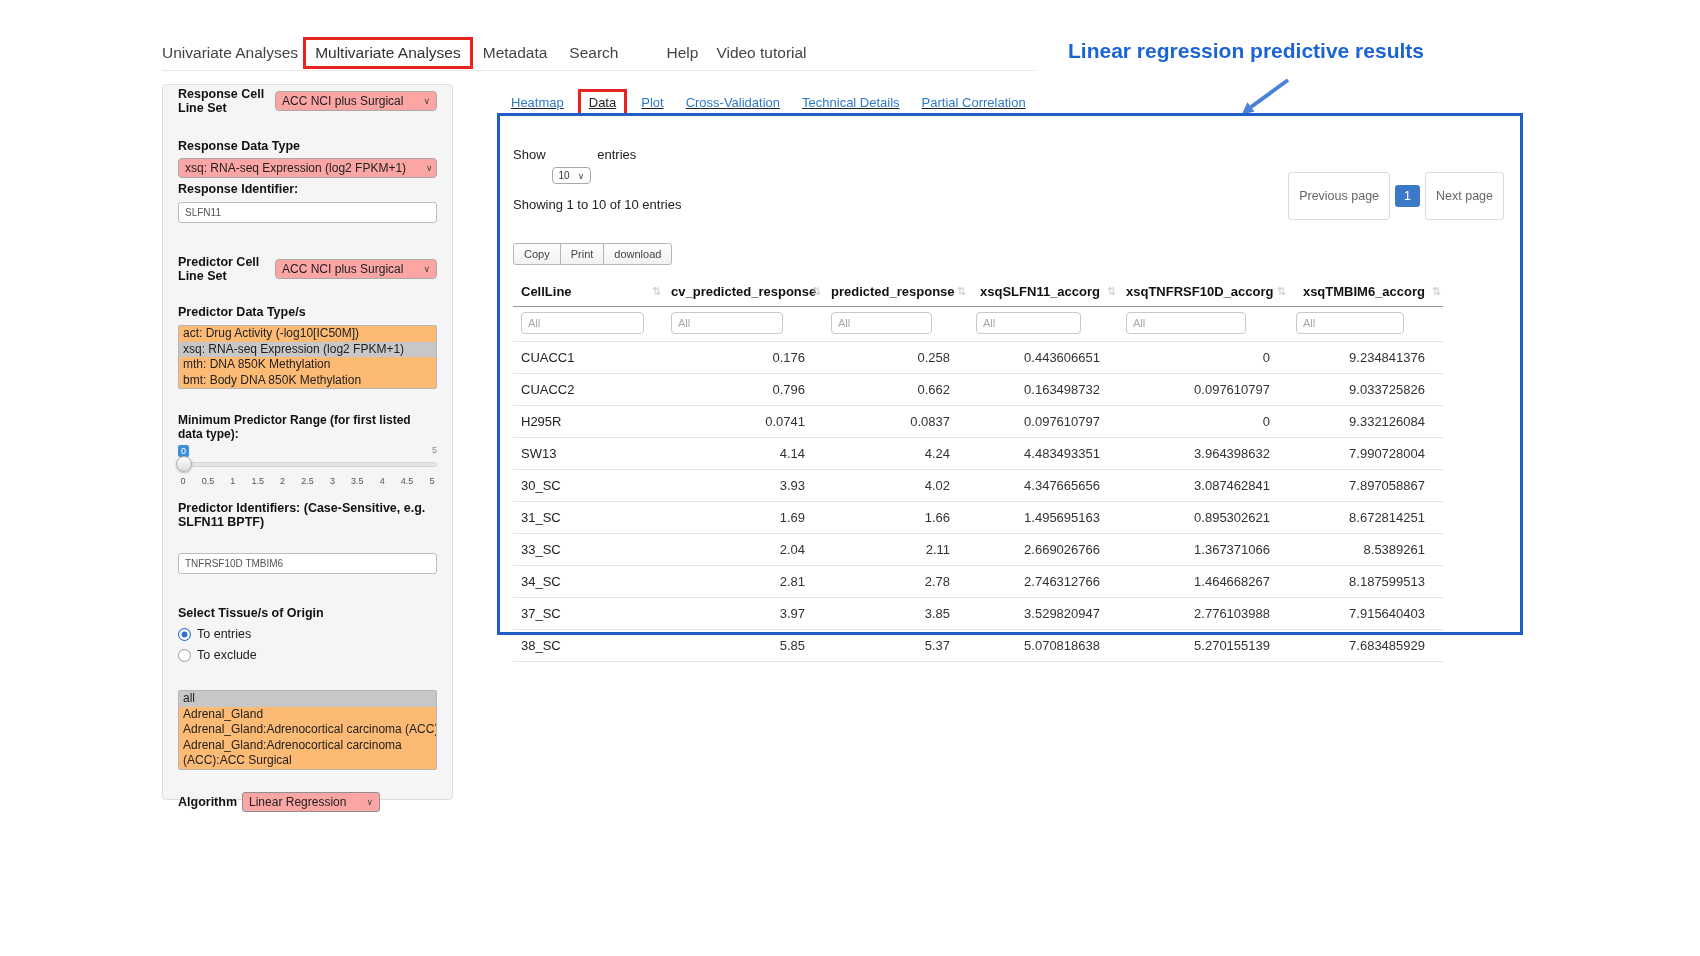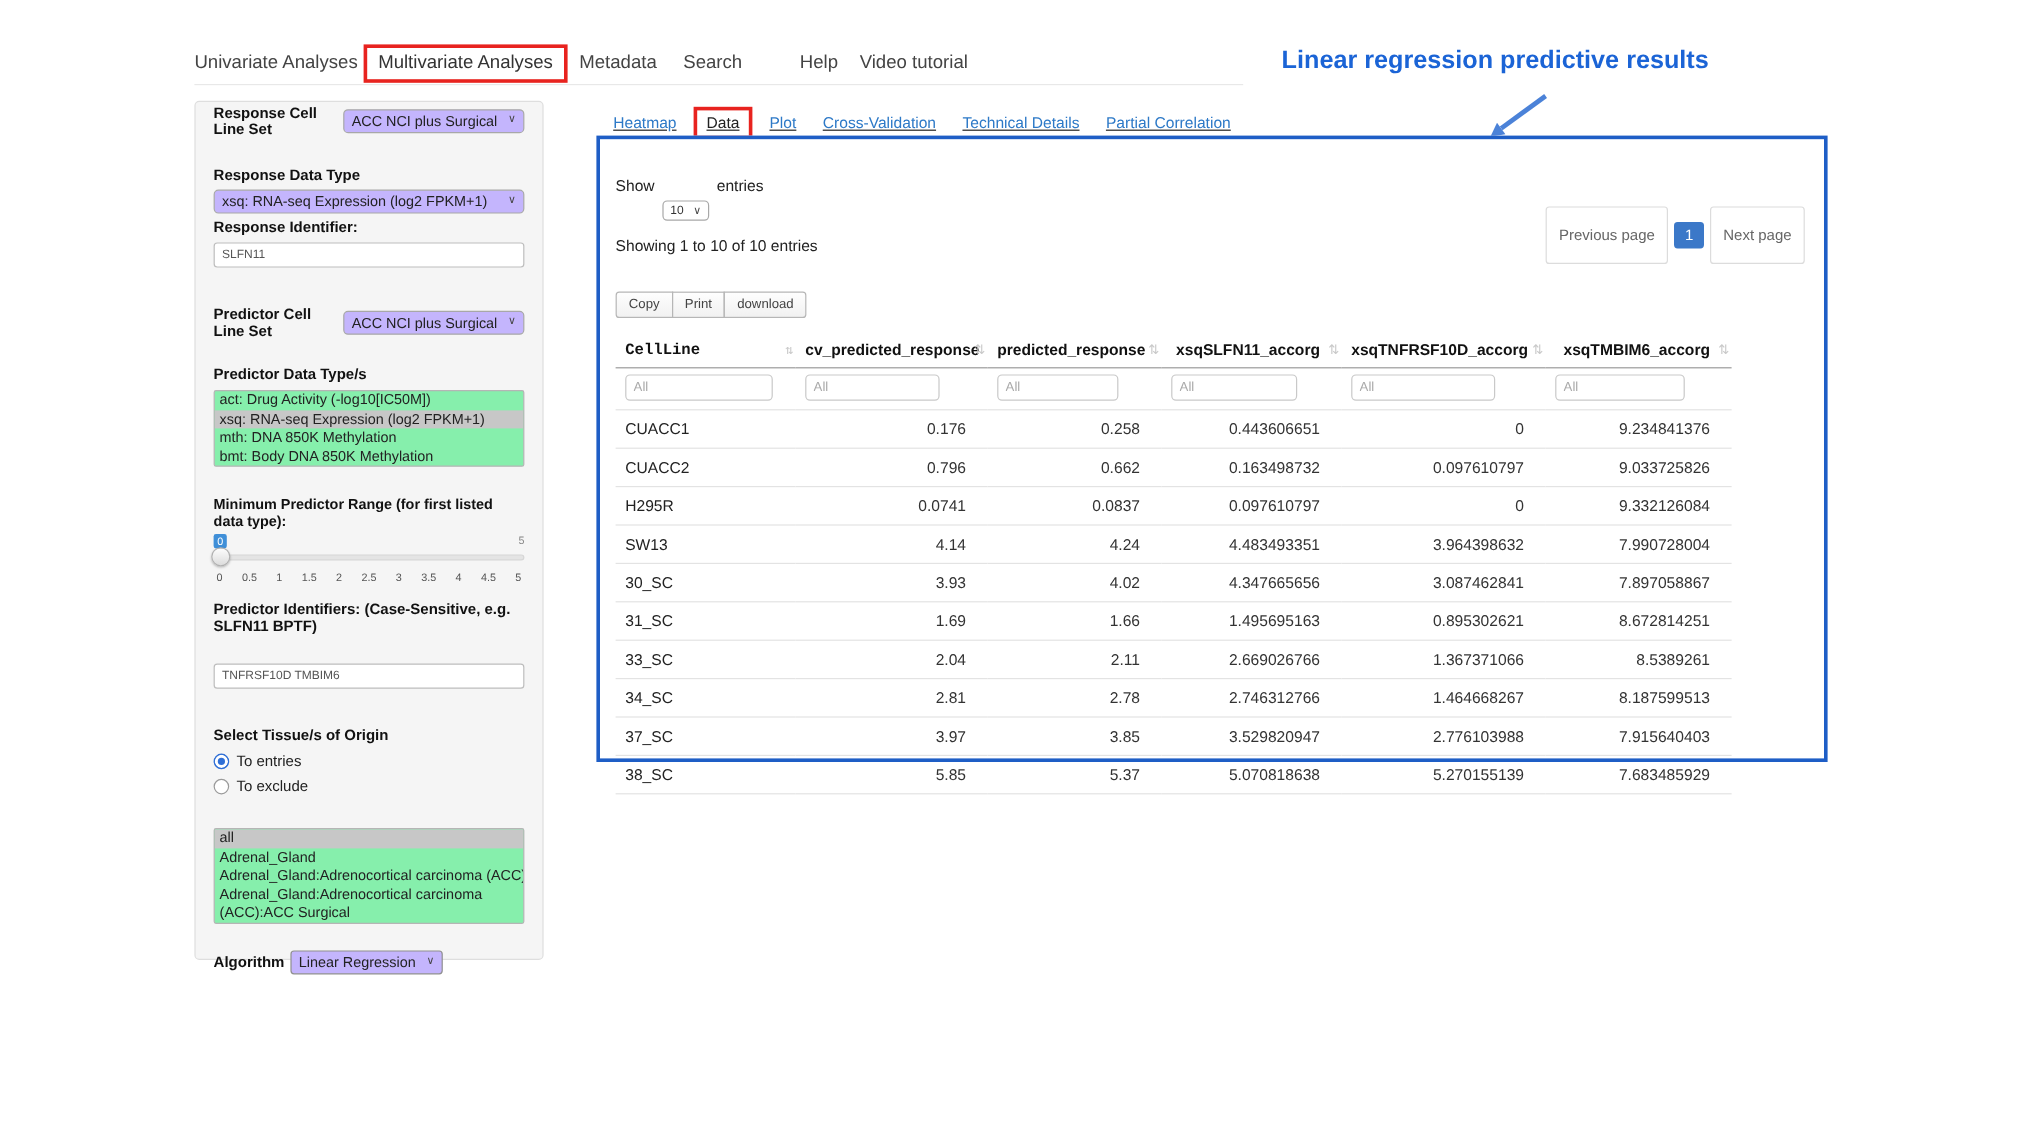--- a/index.html
+++ b/index.html
@@ -37,34 +37,34 @@
 
   
   .sidebar {
     position: absolute; left: 162px; top: 84px; width: 291px; height: 716px;
     background: #f5f5f5; border: 1px solid #dedede; border-radius: 4px;
     padding: 2px 15px; font-size: 12.5px;
   }
   .lbl { font-weight: bold; color: #111; font-size: 12.5px; }
   .field-row { display: flex; align-items: center; gap: 5px; }
   .select-sm, .select-full {
-    display: inline-flex; align-items: flex-start; justify-content: space-between;
-    background: #c4b5fd; border: 1px solid #a8a8a8; border-radius: 4px;
-    padding: 2px 6px; font-size: 12px; color: #222; cursor: pointer; gap: 9px;
+    display: inline-flex; align-items: center; justify-content: space-between;
+    background: #fca5a5; border: 1px solid #a8a8a8; border-radius: 4px;
+    padding: 2px 6px; font-size: 12px; color: #222; cursor: pointer; gap: 20px;
     white-space: nowrap;
   }
   .select-full { width: 100%; margin-top: 5px; }
   .chev { font-size: 9px; color: #444; }
   .text-input {
     width: 100%; background: #fff; border: 1px solid #bdbdbd; border-radius: 3px;
     padding: 4px 6px; font-size: 10px; color: #555;
     font-family: "Liberation Sans", "DejaVu Sans", sans-serif;
   }
   .listbox {
-    width: 100%; background: #86efac; border: 1px solid #b5b5b5; border-radius: 2px;
+    width: 100%; background: #fdba74; border: 1px solid #b5b5b5; border-radius: 2px;
     font-size: 12px; color: #222; overflow: hidden;
   }
   .listbox .opt { padding: 0 4px; line-height: 15.5px; white-space: nowrap; overflow: hidden; cursor: pointer; }
   .listbox .opt.wrap { white-space: normal; }
   .listbox .opt.selected { background: #c7c7c7; }
 
   .mt4 { margin-top: 4px; } .mt6 { margin-top: 6px; } .mt8 { margin-top: 24px; } .mt22 { margin-top: 22px; } .mt24 { margin-top: 24px; }
   .mt28 { margin-top: 28px; } .mt32 { margin-top: 32px; }
 
   
@@ -119,21 +119,21 @@
     font-size: 11px; color: #444; padding: 4px 10px; cursor: pointer;
     border: 1px solid #b6b6b6; background: linear-gradient(#fefefe, #f1f1f1);
     margin-right: -1px;
   }
   .dt-btn:first-child { border-radius: 3px 0 0 3px; }
   .dt-btn:last-child { border-radius: 0 3px 3px 0; }
 
   
   table.results { margin-top: 12px; border-collapse: collapse; table-layout: fixed; width: 930px; font-size: 13px; color: #333; }
   th { position: relative; font-weight: bold; color: #111; padding: 7px 18px 7px 8px; border-bottom: 1px solid #9b9b9b; cursor: pointer; }
-  th.txt { text-align: left; font-family: Liberation Mono, monospace; }
+  th.txt { text-align: left; }
   th.num { text-align: right; }
   .sort { position: absolute; right: 2px; top: 8px; font-size: 11px; color: #c9c9c9; font-weight: normal; }
   td { padding: 8px 18px 8px 8px; border-bottom: 1px solid #e3e3e3; }
   td.num { text-align: right; }
   td.txt { text-align: left; color: #222; }
   td.filter { text-align: left; padding: 5px 8px 7px 8px; }
   .filter-input {
     border: 1px solid #c9c9c9; border-radius: 4px; padding: 4px 6px; font-size: 11px; color: #444;
     font-family: "Liberation Sans", "DejaVu Sans", sans-serif;
   }

